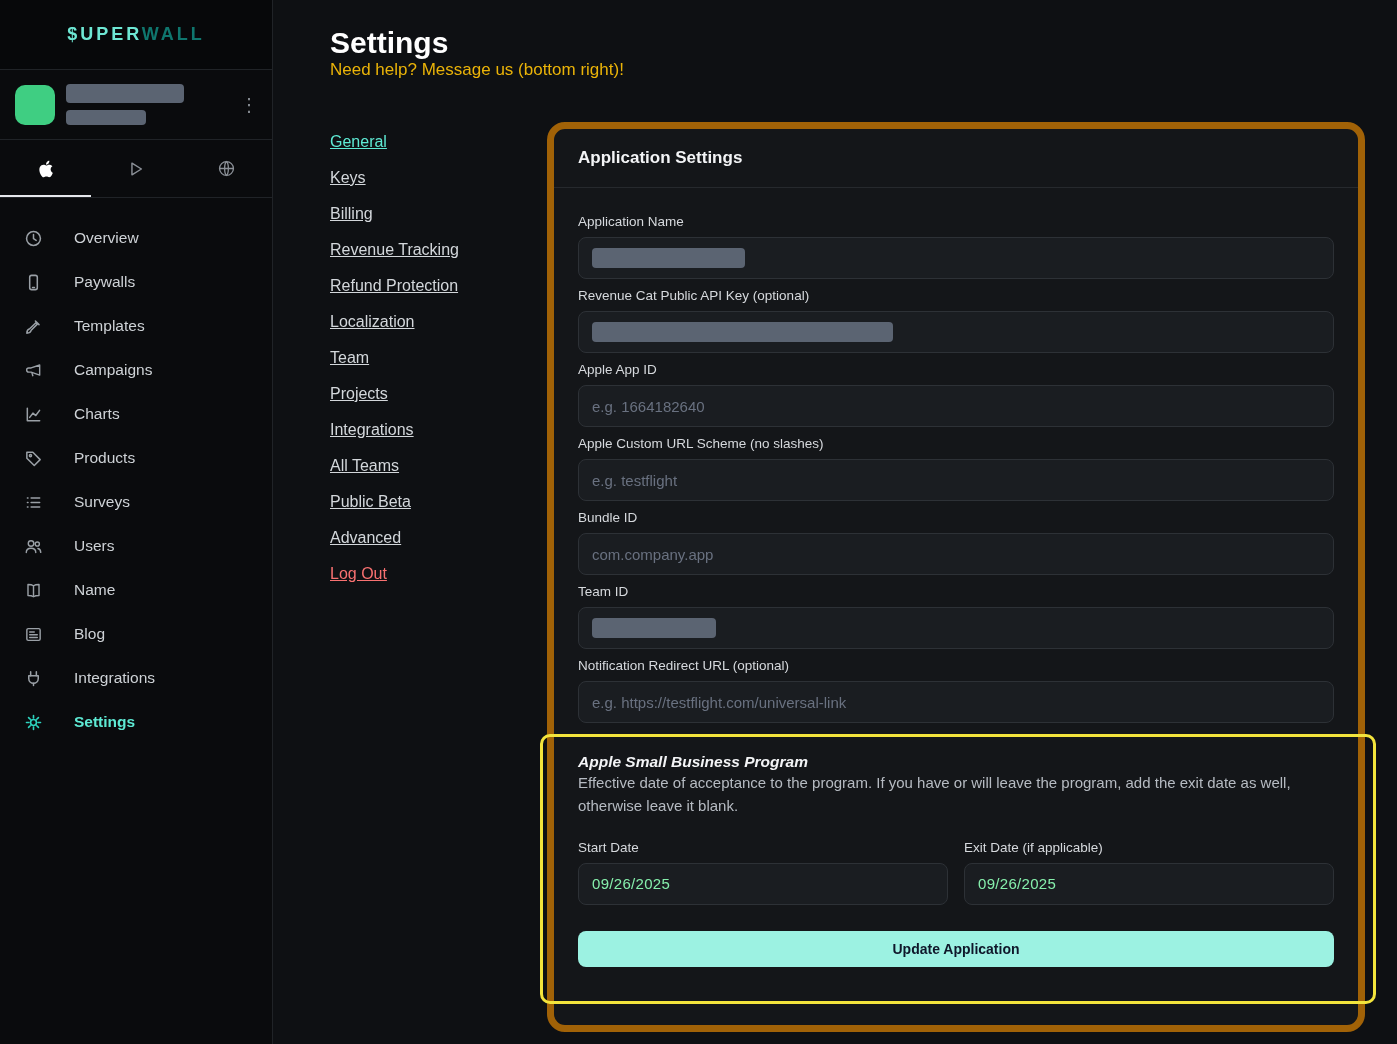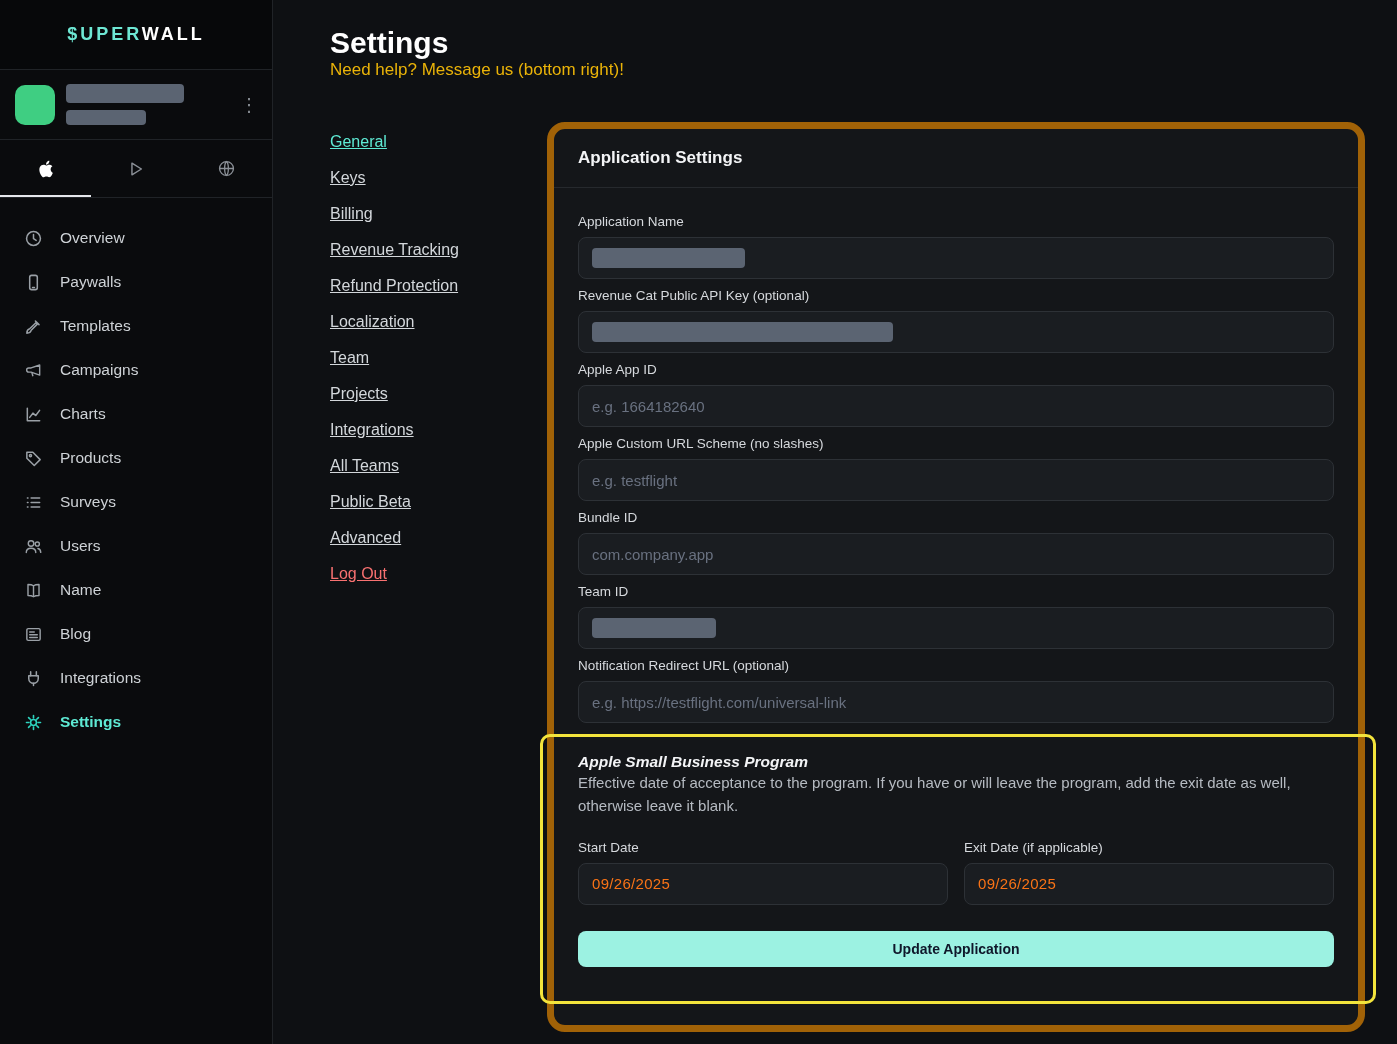--- a/index.html
+++ b/index.html
@@ -9,36 +9,36 @@
     font-family:"Liberation Sans","DejaVu Sans",sans-serif;
     color:#e5e7eb;
   }
   .app { display:flex; width:1397px; height:1044px; }
 
   
   .sidebar { width:273px; min-width:273px; background:#0a0b0d; border-right:1px solid #202327; display:flex; flex-direction:column; }
   .logo-row { height:70px; display:flex; align-items:center; justify-content:center; background:#07080a; border-bottom:1px solid #202327; }
   .logo { font-size:18px; font-weight:700; letter-spacing:3px; white-space:nowrap; }
   .logo .teal { color:#6ee7d4; }
-  .logo .white { color:#ffffff; }
+  .logo .white { color:#0f766e; }
 
   .workspace-row { height:70px; display:flex; align-items:center; padding:0 10px 0 15px; border-bottom:1px solid #202327; }
   .avatar { width:40px; height:40px; border-radius:10px; background:#3fce82; flex:none; }
   .ws-bars { flex:1; margin-left:11px; display:flex; flex-direction:column; gap:7px; }
   .bar { background:#5b6472; border-radius:4px; }
   .bar.b1 { width:118px; height:19px; }
   .bar.b2 { width:80px; height:15px; }
   .kebab { color:#8b9097; font-size:18px; width:26px; text-align:center; cursor:pointer; user-select:none; }
 
   .platform-tabs { height:58px; display:flex; border-bottom:1px solid #202327; }
   .ptab { flex:1; display:flex; align-items:center; justify-content:center; color:#8b9097; cursor:pointer; }
   .ptab.active { color:#ffffff; box-shadow: inset 0 -2px 0 #e5e7eb; }
 
   .nav { padding-top:18px; }
-  .nav-item { height:44px; display:flex; align-items:center; padding-left:24px; gap:17px; color:#ced2d6; font-size:15.5px; cursor:pointer; }
+  .nav-item { height:44px; display:flex; align-items:center; padding-left:24px; gap:31px; color:#ced2d6; font-size:15.5px; cursor:pointer; }
   .nav-item svg { color:#9aa0a6; flex:none; }
   .nav-item.active { color:#5eead4; font-weight:700; }
   .nav-item.active svg { color:#2dd4bf; }
 
   
   .main { flex:1; padding:26px 32px 0 57px; }
   .page-title { font-size:30px; font-weight:700; color:#ffffff; margin:0; }
   .page-sub { font-size:17px; color:#eab308; }
 
   .content-row { display:flex; margin-top:42px; }
@@ -50,21 +50,21 @@
   .card { flex:1; background:#141619; border:7px solid #a16207; border-radius:18px; height:fit-content; }
   .card-header { padding:19px 24px; border-bottom:1px solid #26292d; font-size:17px; font-weight:700; color:#f3f4f6; }
   .card-body { padding:26px 24px 58px 24px; }
 
   .field { margin-bottom:9px; }
   .field-label { font-size:13.5px; color:#d6d9dd; margin-bottom:8px; }
   .inputbox {
     width:100%; height:42px; background:#1a1d21; border:1px solid #2d3136;
     border-radius:8px; display:flex; align-items:center; padding:0 13px;
   }
-  input.inputbox { color:#f97316; font-size:15px; outline:none; }
+  input.inputbox { color:#86efac; font-size:15px; outline:none; }
   input.inputbox::placeholder { color:#697180; }
   .redacted { height:20px; background:#5b6472; border-radius:4px; }
   .rw-1 { width:153px; } .rw-2 { width:301px; } .rw-3 { width:124px; }
 
   
   .sbp-zone { position:relative; margin-top:30px; }
   .annotation-box {
     position:absolute; left:-38px; right:-42px; top:-19px; bottom:-37px;
     border:3px solid #f3e43c; border-radius:10px; pointer-events:none; z-index:5;
   }

